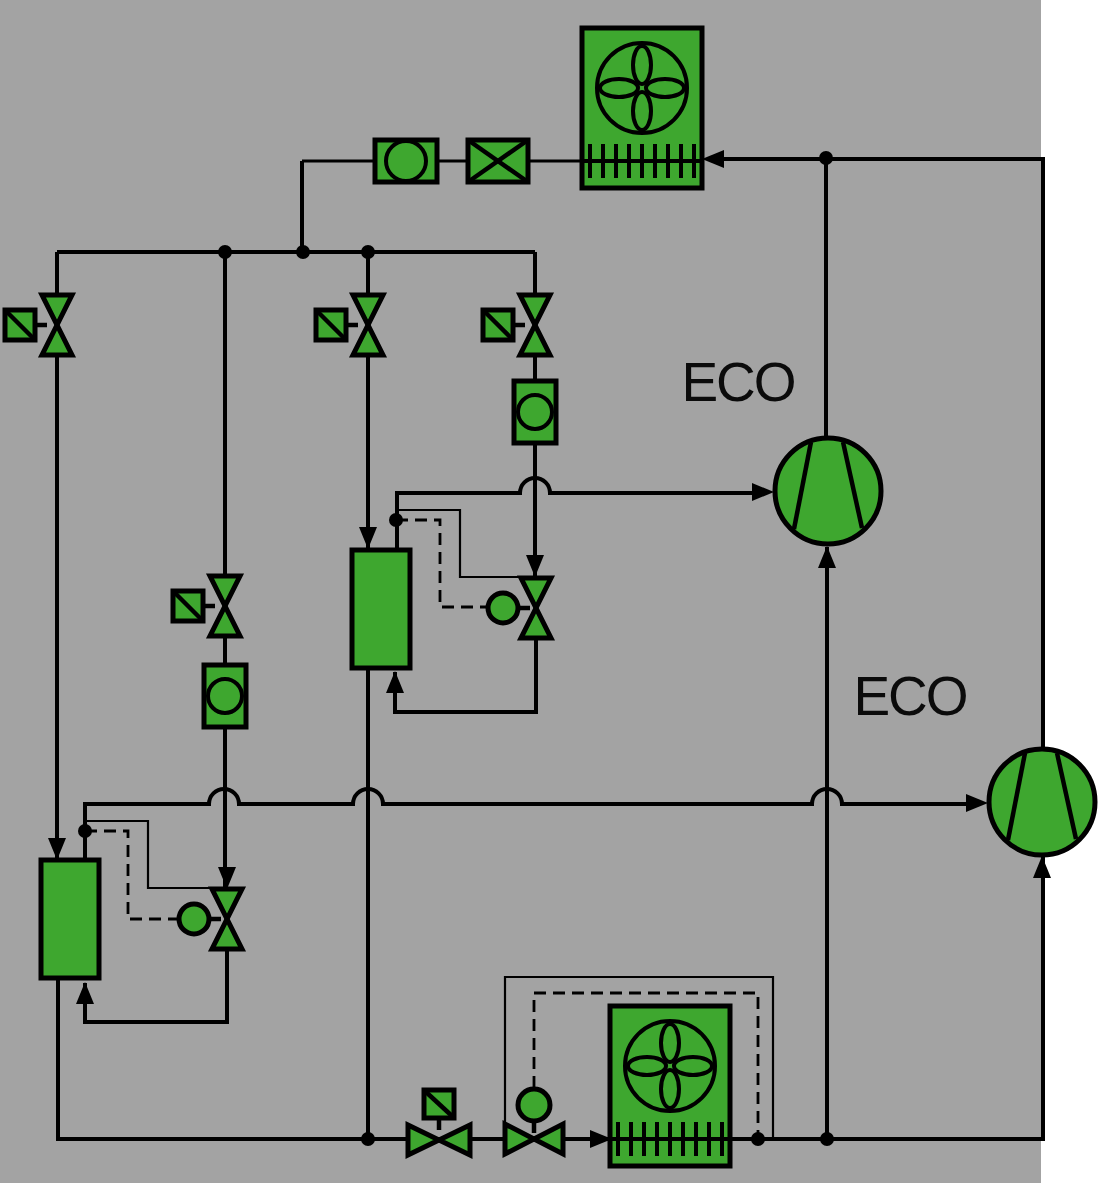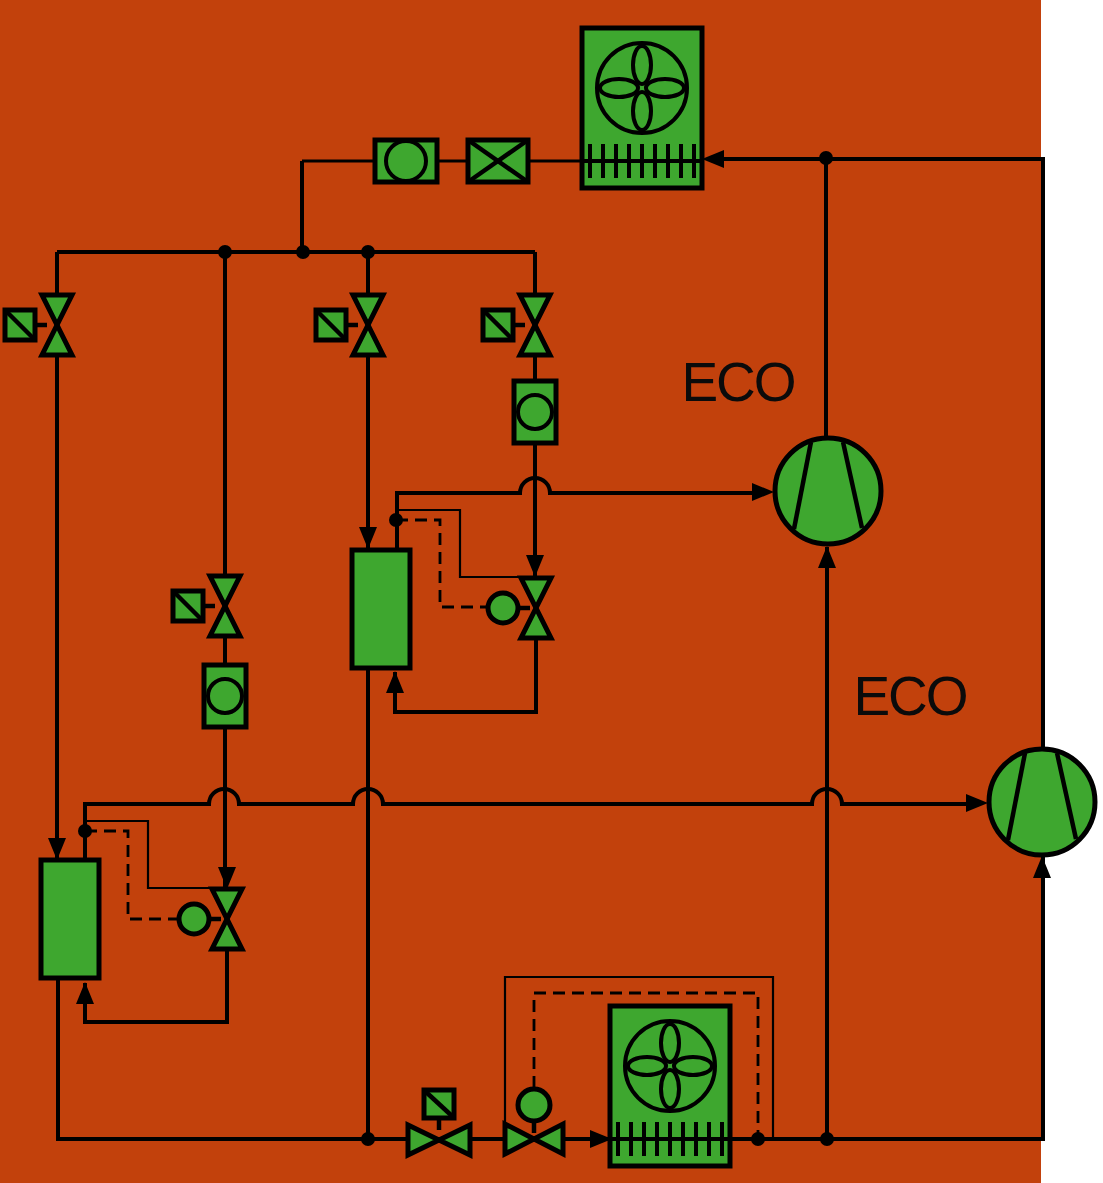--- a/index.html
+++ b/index.html
@@ -1,16 +1,16 @@
 <!DOCTYPE html>
 <html style="--green: #3EA72F;"><head>
 <meta charset="utf-8">
 <style>
   html,body{margin:0;padding:0;background:#fff;}
-  .stage{width:1041px;height:1183px;position:relative;background:#c2410c;}
+  .stage{width:1041px;height:1183px;position:relative;background:#a3a3a3;}
   svg{display:block;}
   .fill{fill:var(--green,#3EA72F);stroke:#000;stroke-width:5;stroke-linejoin:miter;}
   .nofill{fill:none;stroke:#000;stroke-width:4;}
   .pipe{fill:none;stroke:#000;stroke-width:4;}
   .pipe-med{fill:none;stroke:#000;stroke-width:2.8;}
   .thin{fill:none;stroke:#000;stroke-width:2.2;}
   .dashed{fill:none;stroke:#000;stroke-width:2.8;stroke-dasharray:12 7;}
   .symline{stroke:#000;stroke-width:4.5;fill:none;}
   .arrow{fill:#000;stroke:none;}
   .dot{fill:#000;stroke:none;}

